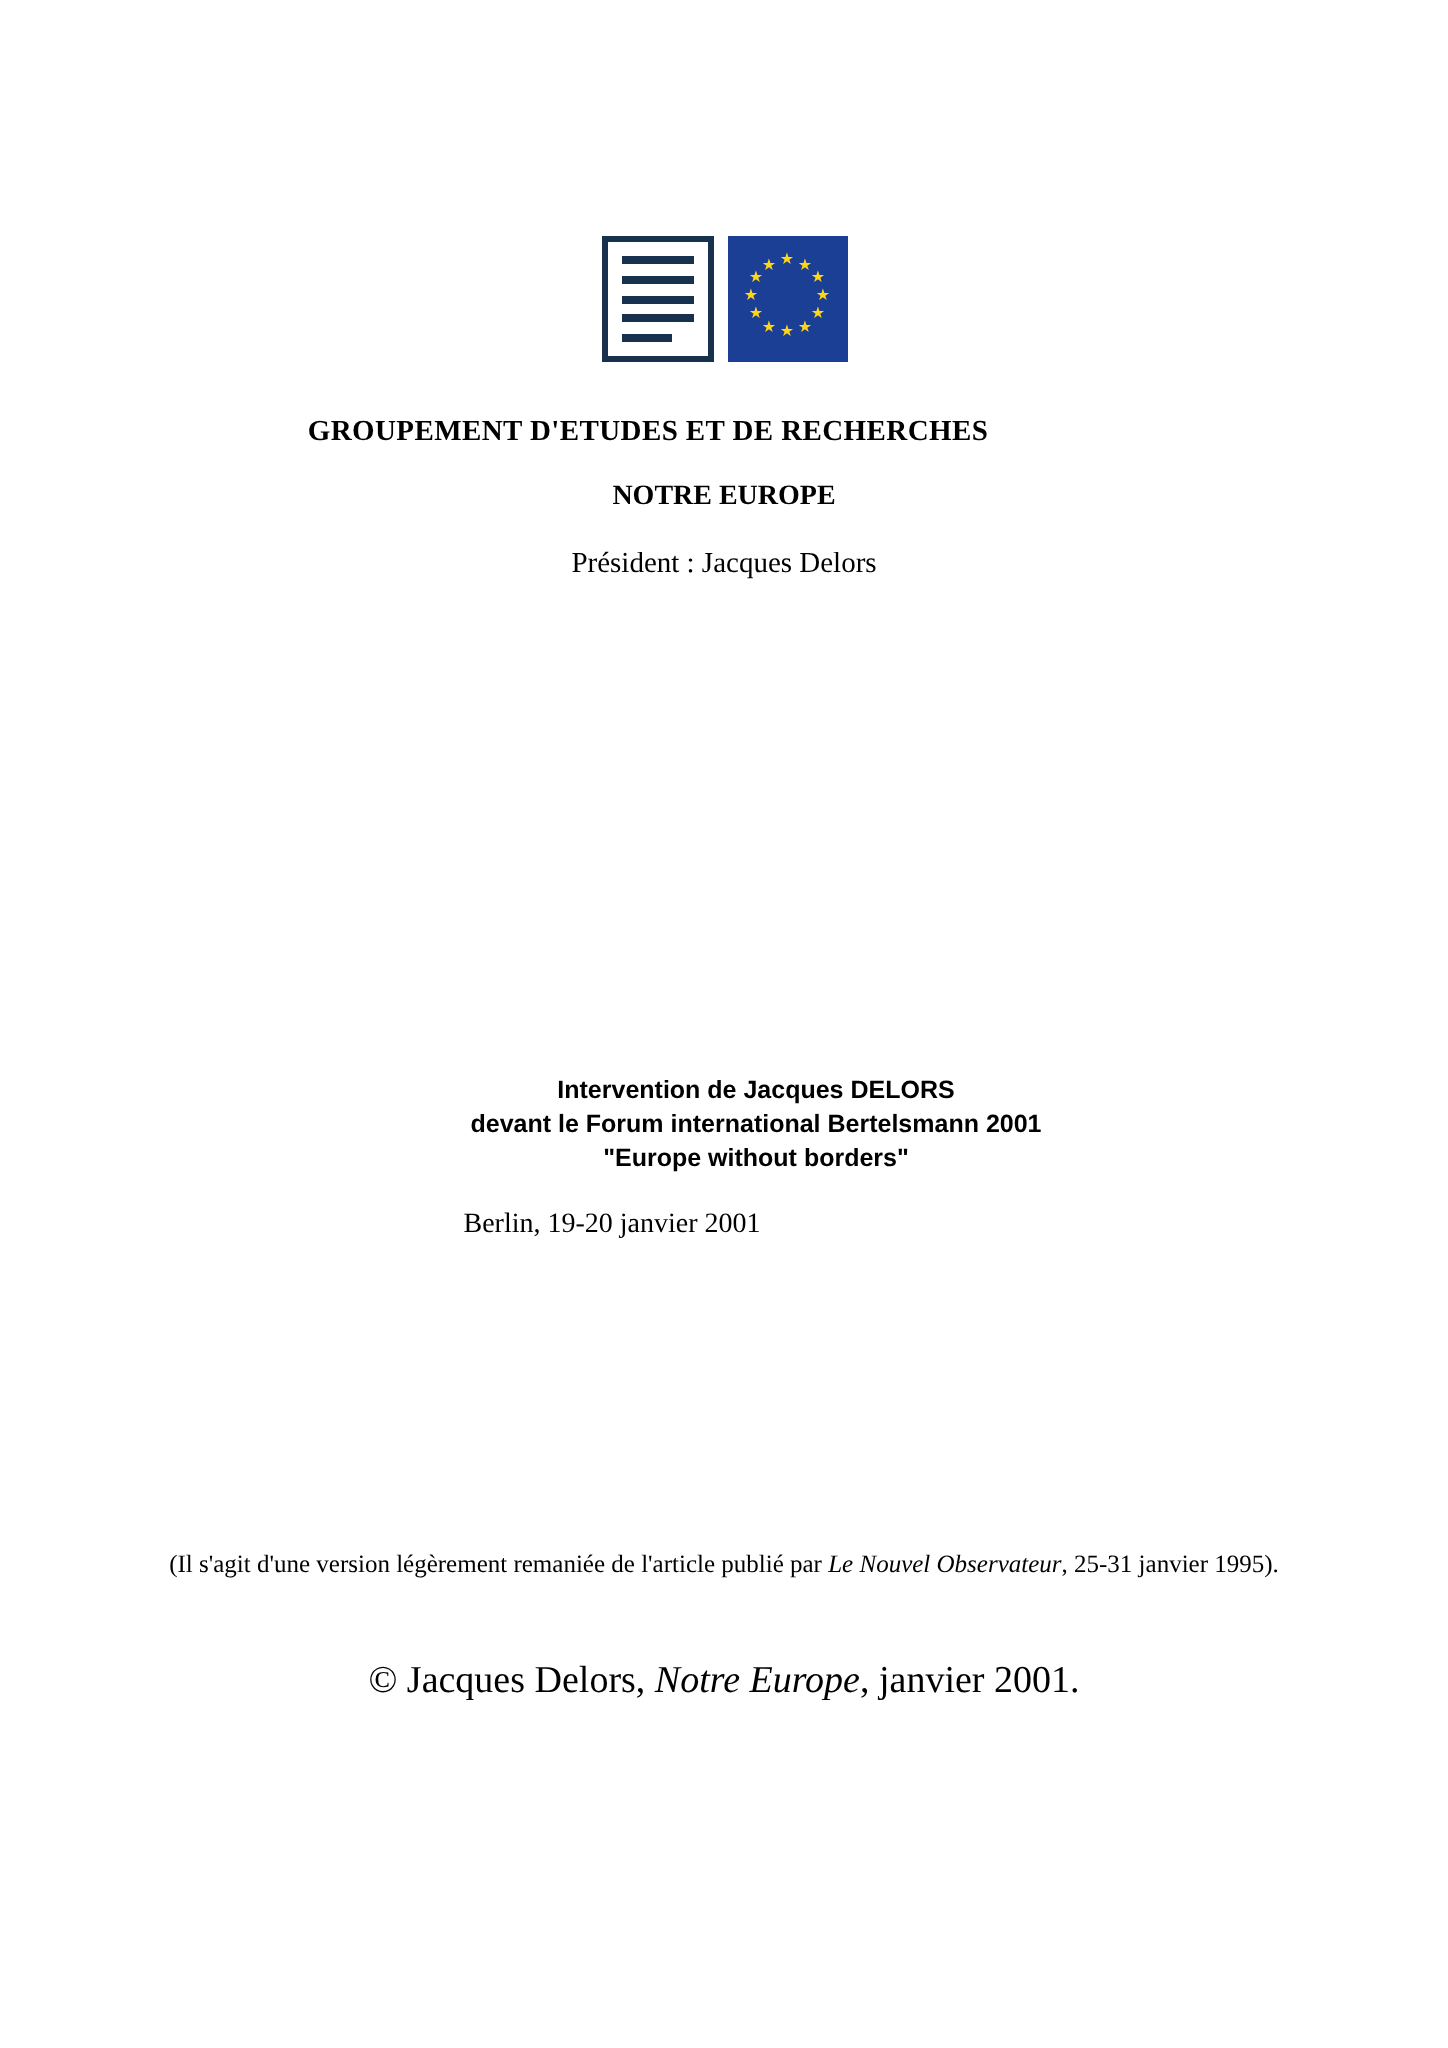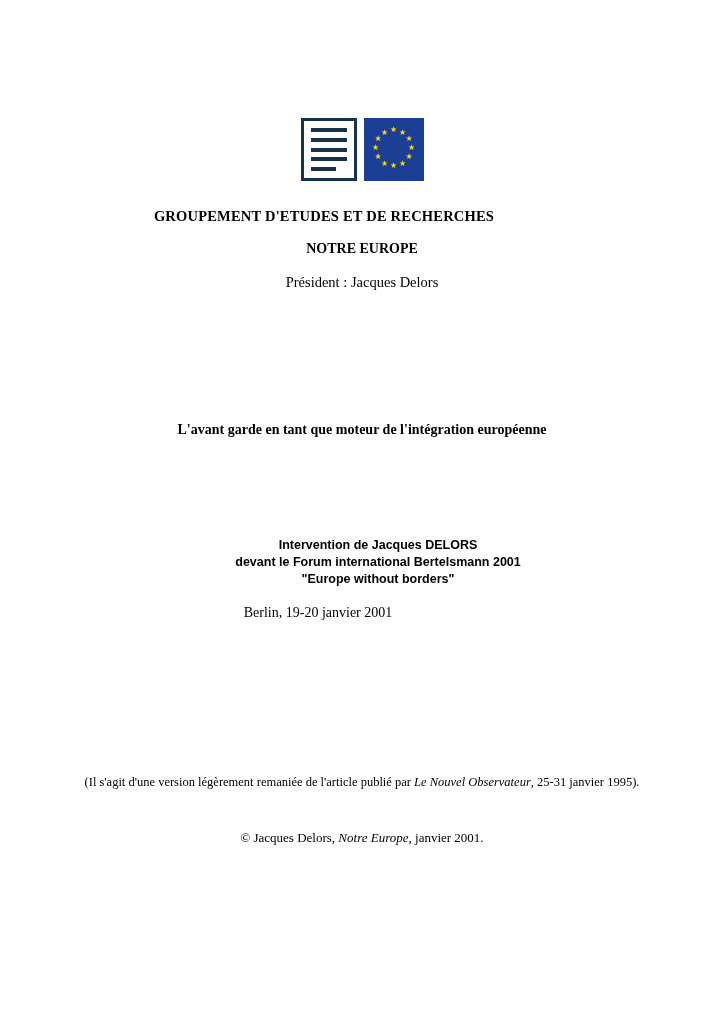--- a/index.html
+++ b/index.html
@@ -118,40 +118,40 @@
     width: 724px;
     font-family: "Liberation Sans", sans-serif;
     font-size: 12.5px;
     font-weight: bold;
     line-height: 17px;
     padding-left: 16px;
   }
   .location {
     position: absolute;
     top: 605px;
-    left: 16px;
+    left: 4px;
     width: 604px;
     font-size: 14px;
   }
   .note {
     position: absolute;
     top: 775px;
     left: 0;
     width: 724px;
     font-size: 12.5px;
   }
   .note .ital {
     font-style: italic;
   }
   .copyright {
     position: absolute;
     top: 830px;
     left: 0;
     width: 724px;
-    font-size: 13px;
+    font-size: 19px;
   }
   .copyright .ital {
     font-style: italic;
   }
 </style>
 </head>
 <body>
 
 <div class="page">
 
@@ -180,21 +180,20 @@
       </div>
     </div>
   </div>
 
   <div class="org-title center">GROUPEMENT D'ETUDES ET DE RECHERCHES</div>
 
   <div class="org-sub center">NOTRE EUROPE</div>
 
   <div class="president center">Président : Jacques Delors</div>
 
-  <div class="doc-title center">L'avant garde en tant que moteur de l'intégration européenne</div>
 
   <div class="event-block center">
     <div>Intervention  de Jacques DELORS</div>
     <div>devant le Forum international Bertelsmann 2001</div>
     <div>"Europe without borders"</div>
   </div>
 
   <div class="location center">Berlin, 19-20 janvier 2001</div>
 
   <div class="note center">

